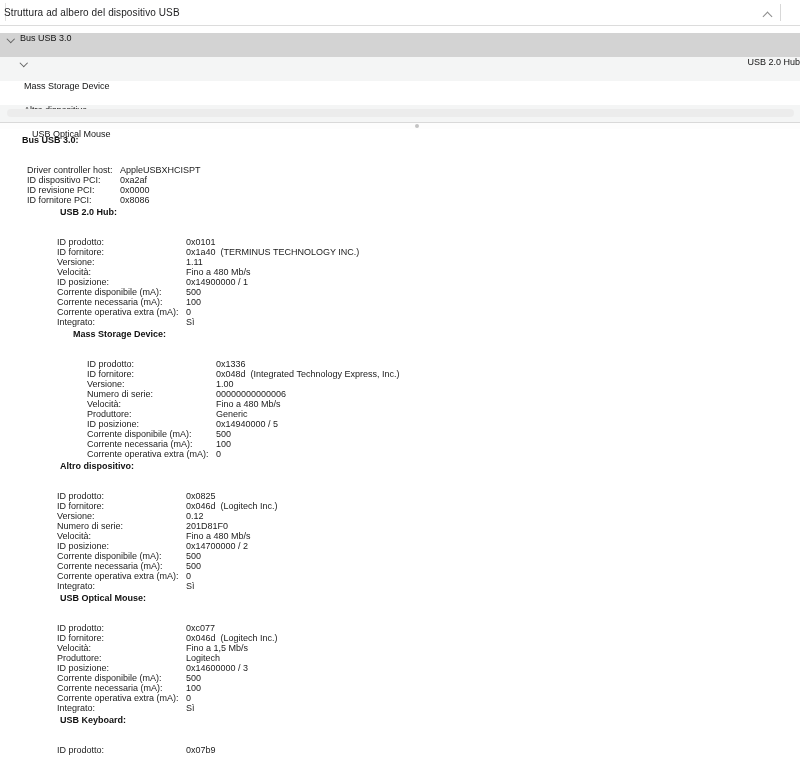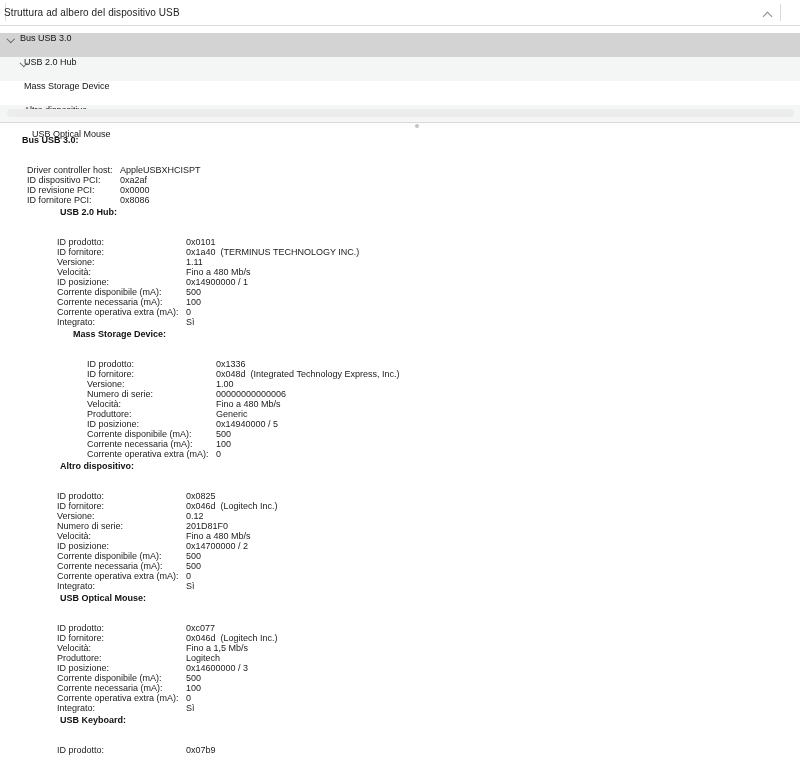--- a/index.html
+++ b/index.html
@@ -62,21 +62,21 @@
   <span class="header-title">Struttura ad albero del dispositivo USB</span>
   <span class="chev-up"></span>
   <span class="tick-right"></span>
 </div>
 
 <div class="tree">
     <div class="tree-row selected" style="padding-left: 20px;">
     <span class="disc" style="left: 8px;"></span>
     <span class="tree-label">Bus USB 3.0</span>
   </div>
-    <div class="tree-row stripe" style="padding-left: 24px;">
+    <div class="tree-row stripe" style="padding-left: 24px; text-align: right;">
     <span class="disc" style="left: 21px;"></span>
     <span class="tree-label">USB 2.0 Hub</span>
   </div>
     <div class="tree-row" style="padding-left: 24px;">
     
     <span class="tree-label">Mass Storage Device</span>
   </div>
     <div class="tree-row stripe" style="padding-left: 24px;">
     
     <span class="tree-label">Altro dispositivo</span>

